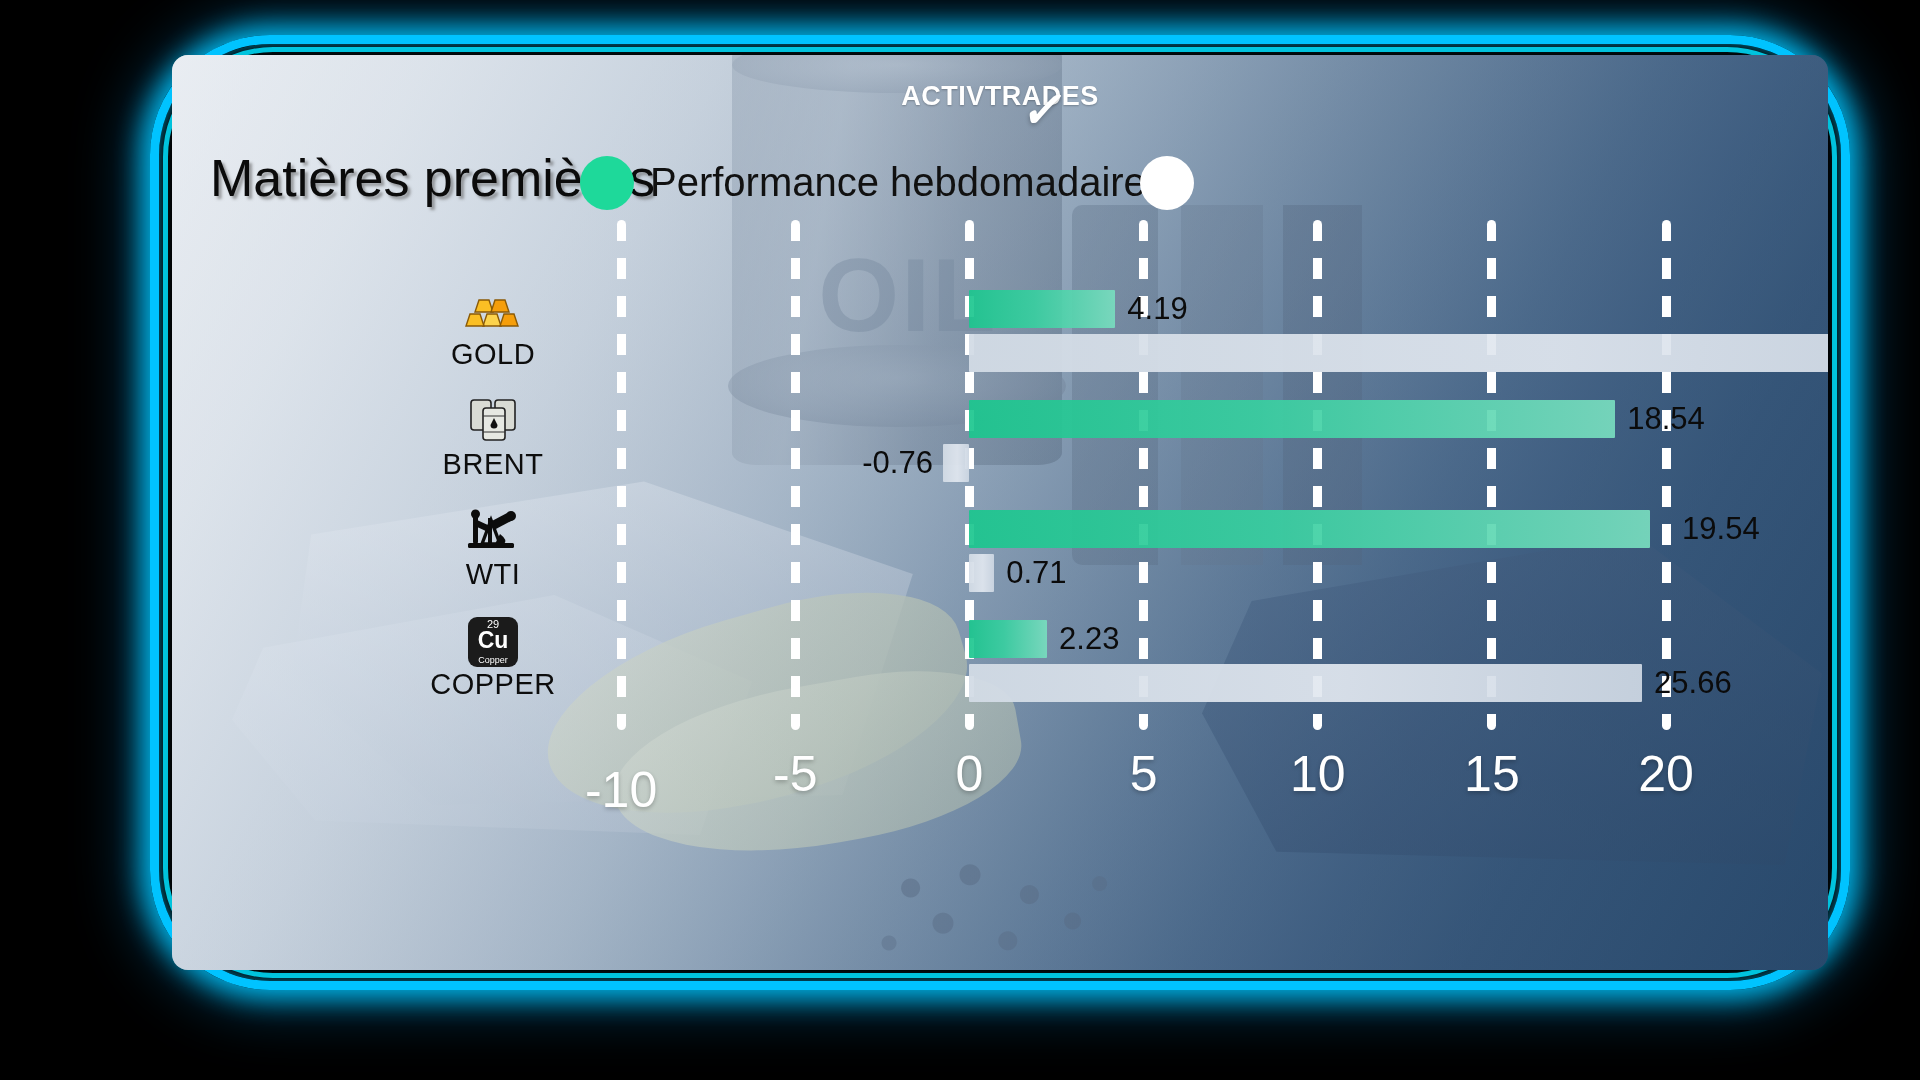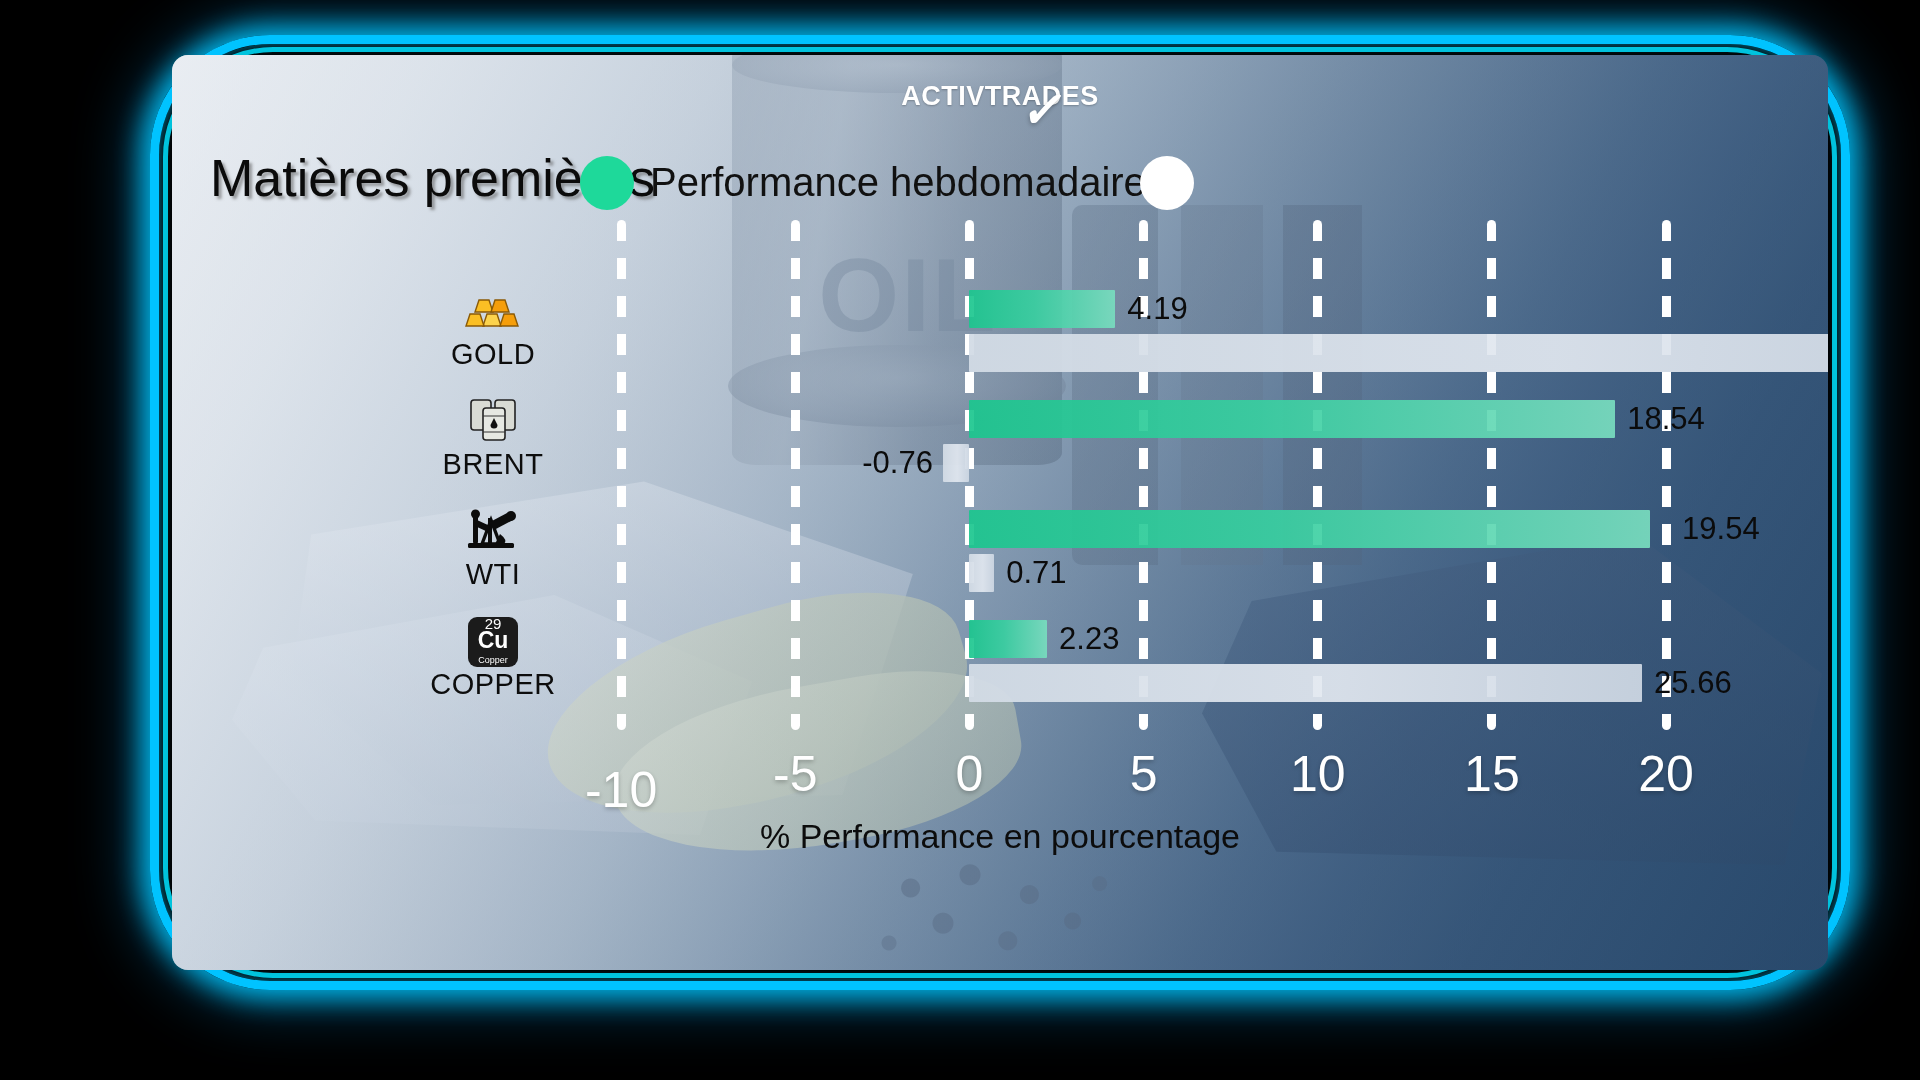--- a/index.html
+++ b/index.html
@@ -196,21 +196,21 @@
   }
   .bar-value.left{ text-align:right; }
 
   
   .cu-tile{
     display:inline-block; width:50px; height:50px;
     background:#1b1b1b; border-radius:9px; color:#fff;
     position:relative; vertical-align:middle;
   }
   .cu-num{ position:absolute; top:1px; left:0; right:0; text-align:center;
-    font-size:15px; line-height:12px; }
+    font-size:11px; line-height:12px; }
   .cu-sym{ position:absolute; top:11px; left:0; right:0; text-align:center;
     font-size:23px; line-height:25px; font-weight:bold; }
   .cu-name{ position:absolute; bottom:2px; left:0; right:0; text-align:center;
     font-size:9px; line-height:10px; }
 
   
   #axis{ position:absolute; left:0; top:690px; width:1656px; height:140px; }
   .tick{
     position:absolute; top:0; width:120px; text-align:center;
     font-size:50px; color:#ffffff;
@@ -318,21 +318,20 @@
         <div class="cat-icon" style="left: 275px; top: -10px;"><span class="cu-tile"><span class="cu-num">29</span><span class="cu-sym">Cu</span><span class="cu-name">Copper</span></span></div>
         <div class="cat-label" style="left: 211px; top: 44px;">COPPER</div>
         <div class="bar weekly" style="top: -4px; left: 797.417px; width: 77.6783px;"></div>
         <div class="bar-value" style="top: -4px; left: 887.095px;">2.23</div>
         <div class="bar ytd" style="top: 40px; left: 797.417px; width: 672.632px;"></div>
         <div class="bar-value" style="top: 40px; left: 1482.05px;">25.66</div>
       </div>
     </div>
 
   <div id="axis">
-    <div id="axis-title">% Performance en pourcentage</div>
   <div class="tick" style="left: 389.083px; margin-top: 16px;">-10</div>
       <div class="tick" style="left: 563.25px;">-5</div>
       <div class="tick" style="left: 737.417px;">0</div>
       <div class="tick" style="left: 911.583px;">5</div>
       <div class="tick" style="left: 1085.75px;">10</div>
       <div class="tick" style="left: 1259.92px;">15</div>
       <div class="tick" style="left: 1434.08px;">20</div>
     </div>
 
 </div>

